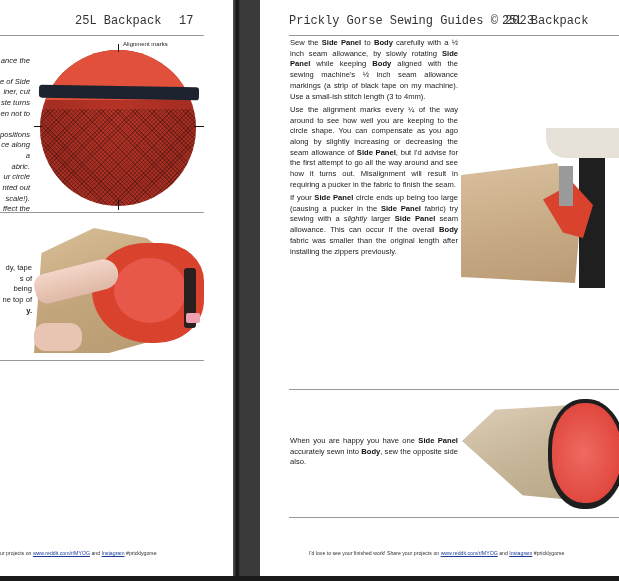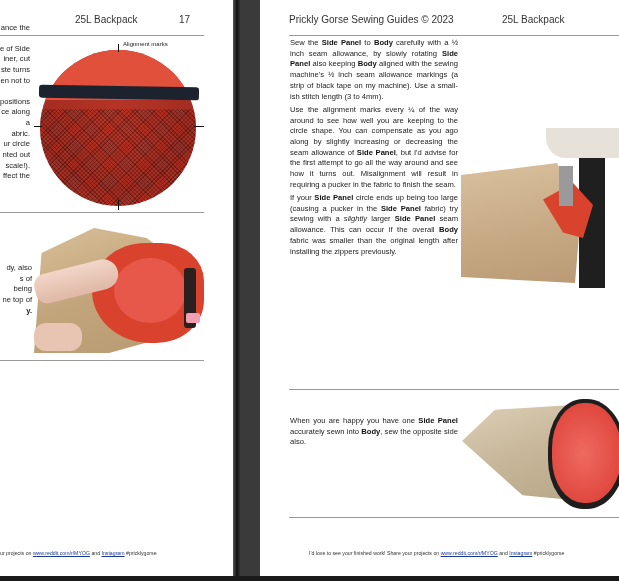--- a/index.html
+++ b/index.html
@@ -2,41 +2,41 @@
 <html><head>
 <meta charset="utf-8">
 <style>
   html,body{margin:0;padding:0;}
   body{width:619px;height:581px;background:#3a3a3a;position:relative;overflow:hidden;font-family:"Liberation Sans",sans-serif;color:#222;}
   .page{position:absolute;top:0;background:#fff;height:576px;overflow:hidden;}
   #page-left{left:0;width:233px;}
   #page-right{left:240px;width:379px;margin-left:20px;}
   .gutter{position:absolute;top:0;left:233px;width:7px;height:581px;background:linear-gradient(90deg,#555 0,#222 3px,#111 4px,#333 7px);}
   .bottom-bar{position:absolute;left:0;top:576px;width:619px;height:5px;background:#1a1a1a;}
-  .hdr{position:absolute;top:14px;font-size:10px;color:#333;white-space:nowrap;}
+  .hdr{position:absolute;top:14px;font-size:12px;color:#333;white-space:nowrap;font-family:Liberation Mono, monospace;}
   .rule{position:absolute;height:1px;background:#999;}
   .txt{position:absolute;font-size:7.6px;line-height:10.7px;text-align:justify;color:#222;}
   .txt p{margin:0 0 2.6px 0;}
   .txt b{font-weight:bold;color:#111;}
   .foot{position:absolute;top:550px;font-size:5.2px;color:#333;white-space:nowrap;}
   .foot a{color:#1a3a9a;text-decoration:underline;}
   .lbl{position:absolute;font-size:6px;color:#222;}
   
   .img{position:absolute;overflow:hidden;}
   .circle{position:absolute;border-radius:50%;}
 </style>
 </head>
 <body>
 
 <div class="page" id="page-left">
   <div class="hdr" style="left:75px;">25L Backpack</div>
   <div class="hdr" style="left:179px;">17</div>
   <div class="rule" style="left:0;top:35px;width:204px;"></div>
 
-  <div class="txt" style="left:0;top:23px;width:30px;text-align:right;">
+  <div class="txt" style="left:0;top:56px;width:30px;text-align:right;font-style:italic;">
     <div>ance the</div>
     <div style="height:10px"></div>
     <div style="font-weight:normal">e of Side</div>
     <div>iner, cut</div>
     <div>ste turns</div>
     <div>en not to</div>
     <div style="height:10px"></div>
     <div>positions</div>
     <div>ce along a</div>
     <div>abric.</div>
@@ -54,21 +54,21 @@
     <div style="position:absolute;left:84px;top:4px;width:1px;height:8px;background:#111;"></div>
     <div style="position:absolute;left:84px;top:160px;width:1px;height:10px;background:#111;"></div>
     <div style="position:absolute;left:0;top:86px;width:8px;height:1px;background:#111;"></div>
     <div style="position:absolute;left:160px;top:86px;width:10px;height:1px;background:#111;"></div>
   </div>
   <div class="lbl" style="left:123px;top:41px;">Alignment marks</div>
 
   <div class="rule" style="left:0;top:212px;width:204px;"></div>
 
   <div class="txt" style="left:0;top:263px;width:32px;text-align:right;">
-    <div>dy, also</div>
+    <div>dy, tape</div>
     <div>s of being</div>
     <div>ne top of</div>
     <div style="font-weight:bold">y.</div>
   </div>
 
   <div class="img" style="left:34px;top:218px;width:170px;height:137px;">
     <div style="position:absolute;left:0;top:10px;width:150px;height:125px;background:linear-gradient(160deg,#d8bf98,#c3a57c 50%,#b89a72);clip-path:polygon(5% 20%,40% 0,75% 8%,100% 30%,95% 85%,50% 100%,0 100%);"></div>
     <div style="position:absolute;left:58px;top:25px;width:112px;height:100px;background:#d9432e;border-radius:50% 40% 45% 55%;"></div>
     <div style="position:absolute;left:80px;top:40px;width:72px;height:65px;background:#e8584a;border-radius:50%;"></div>
     <div style="position:absolute;left:150px;top:50px;width:12px;height:60px;background:#2a2020;border-radius:3px;"></div>
@@ -86,36 +86,36 @@
 
 <div class="gutter"></div>
 
 <div class="page" id="page-right">
   <div class="hdr" style="left:29px;">Prickly Gorse Sewing Guides © 2023</div>
   <div class="hdr" style="left:242px;">25L Backpack</div>
   <div class="hdr" style="left:361px;">18</div>
   <div class="rule" style="left:29px;top:35px;width:342px;"></div>
 
   <div class="txt" style="left:30px;top:38px;width:168px;">
-    <p><span>Sew the </span><b>Side Panel</b><span> to </span><b>Body</b><span> carefully with a ½ inch seam allowance, by slowly rotating </span><b>Side Panel</b><span> also keeping </span><b>Body</b><span> aligned with the sewing machine's ½ inch seam allowance markings (a strip of black tape on my machine). Use a small-ish stitch length (3 to 4mm).</span></p>
+    <p><span>Sew the </span><b>Side Panel</b><span> to </span><b>Body</b><span> carefully with a ½ inch seam allowance, by slowly rotating </span><b>Side Panel</b><span> while keeping </span><b>Body</b><span> aligned with the sewing machine's ½ inch seam allowance markings (a strip of black tape on my machine). Use a small-ish stitch length (3 to 4mm).</span></p>
     <p><span>Use the alignment marks every ¼ of the way around to see how well you are keeping to the circle shape. You can compensate as you ago along by slightly increasing or decreasing the seam allowance of </span><b>Side Panel</b><span>, but I'd advise for the first attempt to go all the way around and see how it turns out. Misalignment will result in requiring a pucker in the fabric to finish the seam.</span></p>
     <p><span>If your </span><b>Side Panel</b><span> circle ends up being too large (causing a pucker in the </span><b>Side Panel</b><span> fabric) try sewing with a </span><i>slightly</i><span> larger </span><b>Side Panel</b><span> seam allowance. This can occur if the overall </span><b>Body</b><span> fabric was smaller than the original length after installing the zippers previously.</span></p>
   </div>
 
   <div class="img" style="left:201px;top:128px;width:178px;height:170px;">
     <div style="position:absolute;left:85px;top:0;width:93px;height:30px;background:#e6e2da;border-radius:0 0 6px 20px;"></div>
     <div style="position:absolute;left:118px;top:30px;width:26px;height:130px;background:#1f1f1f;"></div>
     <div style="position:absolute;left:0;top:35px;width:120px;height:120px;background:linear-gradient(170deg,#d9c09e,#c6a983 60%,#b99a74);clip-path:polygon(0 10%,80% 0,100% 40%,95% 100%,0 95%);"></div>
     <div style="position:absolute;left:82px;top:55px;width:50px;height:55px;background:#d9432e;clip-path:polygon(0 30%,60% 0,100% 40%,80% 100%,40% 90%);"></div>
     <div style="position:absolute;left:98px;top:38px;width:14px;height:40px;background:#9a9a9a;"></div>
   </div>
 
   <div class="rule" style="left:29px;top:389px;width:342px;"></div>
 
-  <div class="txt" style="left:30px;top:416px;width:168px;">
+  <div class="txt" style="left:30px;top:436px;width:168px;">
     <p><span>When you are happy you have one </span><b>Side Panel</b><span> accurately sewn into </span><b>Body</b><span>, sew the opposite side also.</span></p>
   </div>
 
   <div class="img" style="left:200px;top:393px;width:170px;height:122px;">
     <div style="position:absolute;left:2px;top:12px;width:110px;height:95px;background:linear-gradient(160deg,#ddd0b8,#c8b79a 50%,#b8a788);clip-path:polygon(0 38%,30% 5%,100% 0,100% 100%,55% 95%);"></div>
     <div style="position:absolute;left:88px;top:6px;width:78px;height:110px;background:#1e1e1e;border-radius:45% 50% 50% 45%;"></div>
     <div style="position:absolute;left:92px;top:10px;width:70px;height:100px;background:radial-gradient(ellipse at 45% 50%,#ef6a60,#e0483f 70%,#c93c35);border-radius:45% 50% 50% 45%;"></div>
   </div>
 
   <div class="rule" style="left:29px;top:517px;width:342px;"></div>

